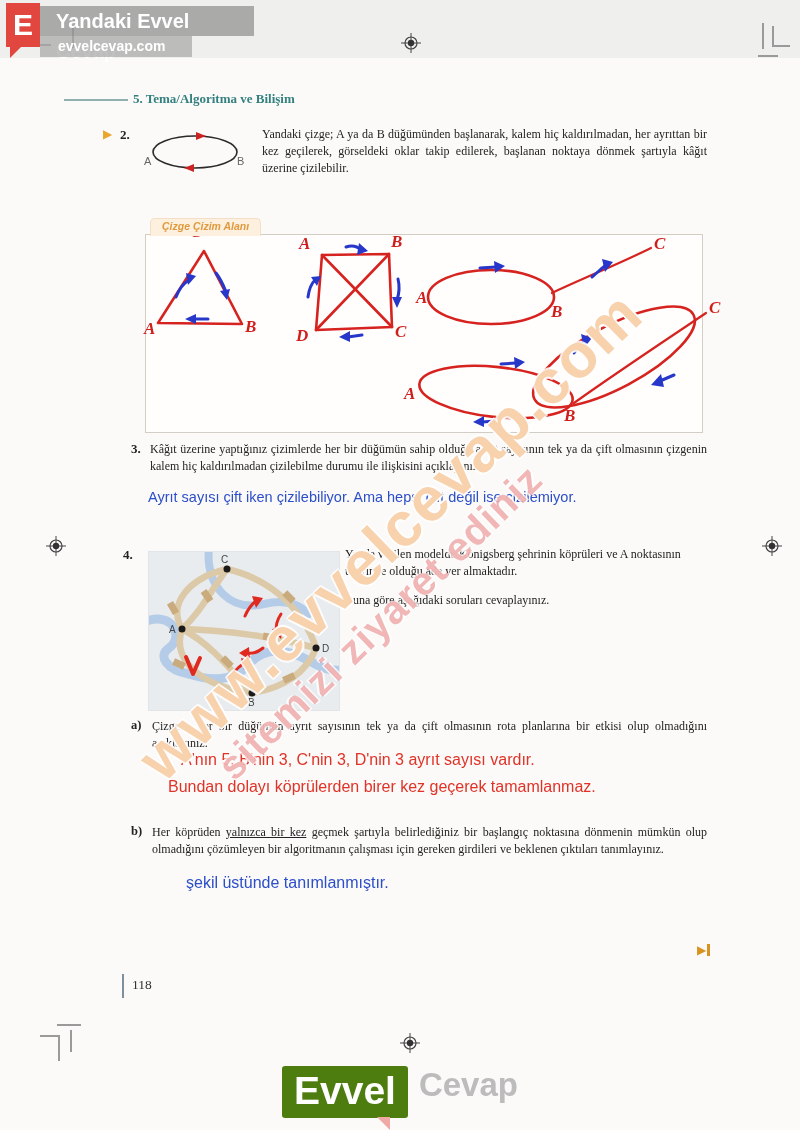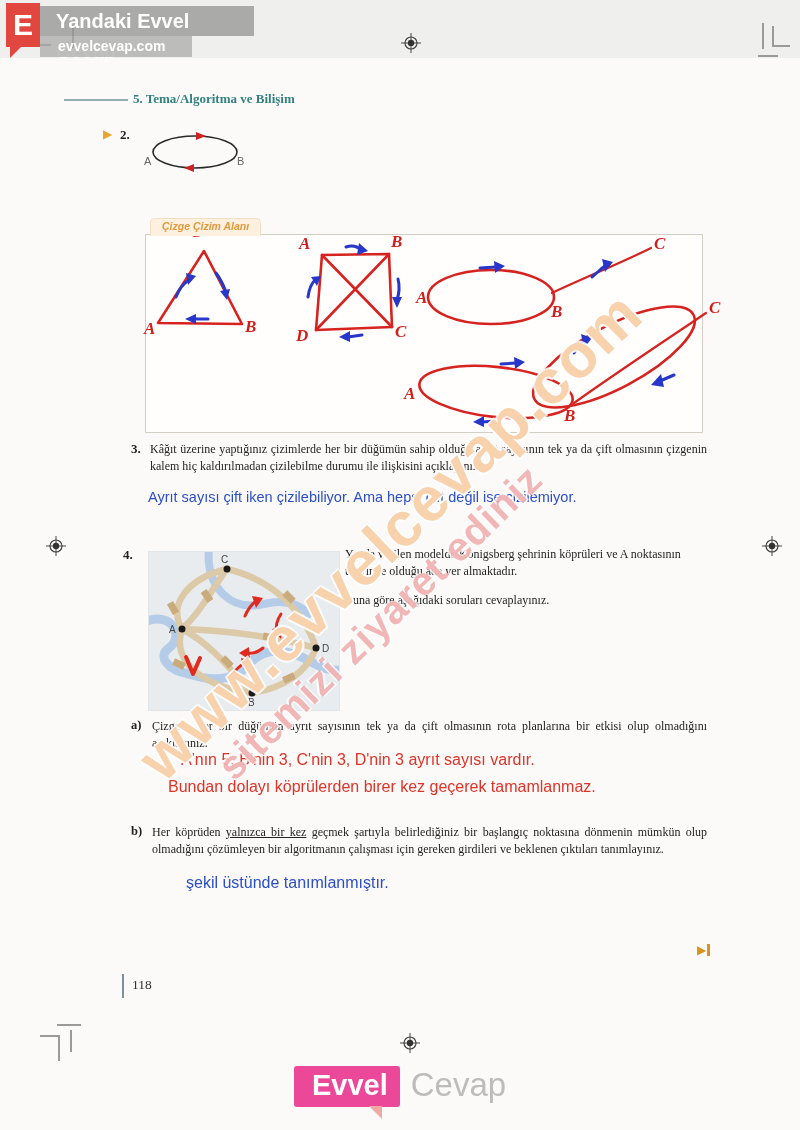--- a/index.html
+++ b/index.html
@@ -54,24 +54,24 @@
 
   
   .wm{position:absolute;pointer-events:none;z-index:50;font-family:"Liberation Sans",sans-serif;font-weight:bold;text-align:center;white-space:nowrap;}
   .wm1{left:-70px;top:500px;width:920px;font-size:62px;letter-spacing:2px;color:rgba(246,196,150,.78);
        transform:rotate(-44deg);text-shadow:1.5px 1.5px 0 rgba(255,255,255,.85),-1.5px -1.5px 0 rgba(255,255,255,.85),1.5px -1.5px 0 rgba(255,255,255,.85),-1.5px 1.5px 0 rgba(255,255,255,.85);}
   .wm2{left:30px;top:600px;width:700px;font-size:40px;letter-spacing:1px;color:rgba(235,148,148,.68);
        transform:rotate(-44deg);text-shadow:1.5px 1.5px 0 rgba(255,255,255,.8),-1.5px -1.5px 0 rgba(255,255,255,.8);}
 
   
   .footer{position:absolute;left:0;top:1066px;width:800px;display:flex;justify-content:center;align-items:flex-start;gap:11px;z-index:4;}
-  .f-bubble{position:relative;background:#ec4899;color:#fff;font-family:"Liberation Sans",sans-serif;font-weight:bold;
-            font-size:29px;padding:3px 12px 5px 18px;border-radius:3px;}
+  .f-bubble{position:relative;background:#4d7c0f;color:#fff;font-family:"Liberation Sans",sans-serif;font-weight:bold;
+            font-size:39px;padding:3px 12px 5px 12px;border-radius:3px;}
   .f-tail{position:absolute;right:18px;bottom:-12px;width:0;height:0;border-top:13px solid #f0a8a5;border-left:13px solid transparent;}
-  .f-gray{color:#bcbcbc;font-family:"Liberation Sans",sans-serif;font-weight:normal;font-size:33px;margin-top:0px;}
+  .f-gray{color:#bcbcbc;font-family:"Liberation Sans",sans-serif;font-weight:bold;font-size:33px;margin-top:0px;}
 
   .regmark{position:absolute;}
 </style>
 </head>
 <body>
 
 <div class="page">
   <div class="topstrip"></div>
 
   <div class="e-logo">E</div>
@@ -120,20 +120,21 @@
 
   <span class="play">▶</span>
   <span class="qnum" style="left:120px;top:127px;">2.</span>
   <svg style="position:absolute;left:140px;top:129px;overflow:visible;" width="110" height="48" viewBox="0 0 110 48">
     <ellipse cx="55" cy="23" rx="42" ry="16" fill="none" stroke="#2a2a2a" stroke-width="1.6"></ellipse>
     <polygon points="56,3 66,7 56,11" fill="#cc2222"></polygon>
     <polygon points="54,35 44,39 54,43" fill="#cc2222"></polygon>
     <text x="4" y="36" fill="#666" font-family="Liberation Sans, sans-serif" font-size="11">A</text>
     <text x="97" y="36" fill="#666" font-family="Liberation Sans, sans-serif" font-size="11">B</text>
   </svg>
+  <div class="ptext" style="left:262px;top:126px;width:445px;">Yandaki çizge; A ya da B düğümünden başlanarak, kalem hiç kaldırılmadan, her ayrıttan bir kez geçilerek, görseldeki oklar takip edilerek, başlanan noktaya dönmek şartıyla kâğıt üzerine çizilebilir.</div>
 
   <div class="box-tab">Çizge Çizim Alanı</div>
   <div class="draw-box">
     <svg width="556" height="197" viewBox="0 0 556 197">
 
       <path class="hand-red" d="M58,16 L12,88 L96,89 Z"></path>
       <text class="rlabel" x="-2" y="99">A</text>
       <text class="rlabel" x="99" y="97">B</text>
       <text class="rlabel" x="44" y="2">C</text>
       <path class="hand-blue" d="M30,62 C34,52 38,48 43,45"></path>

